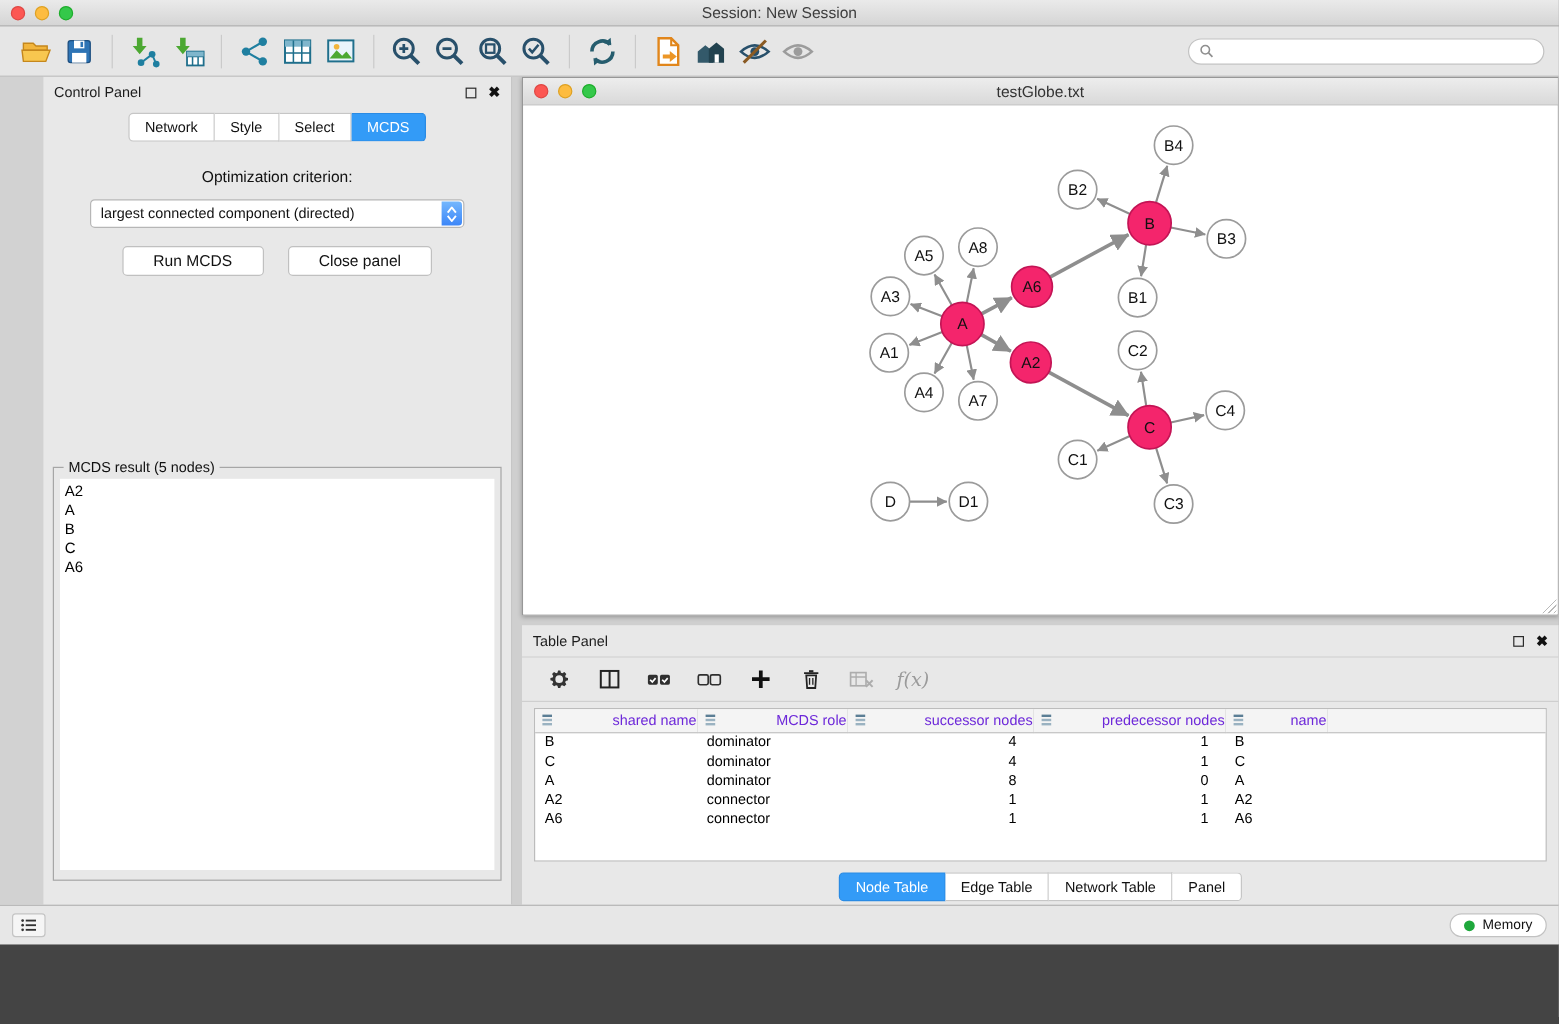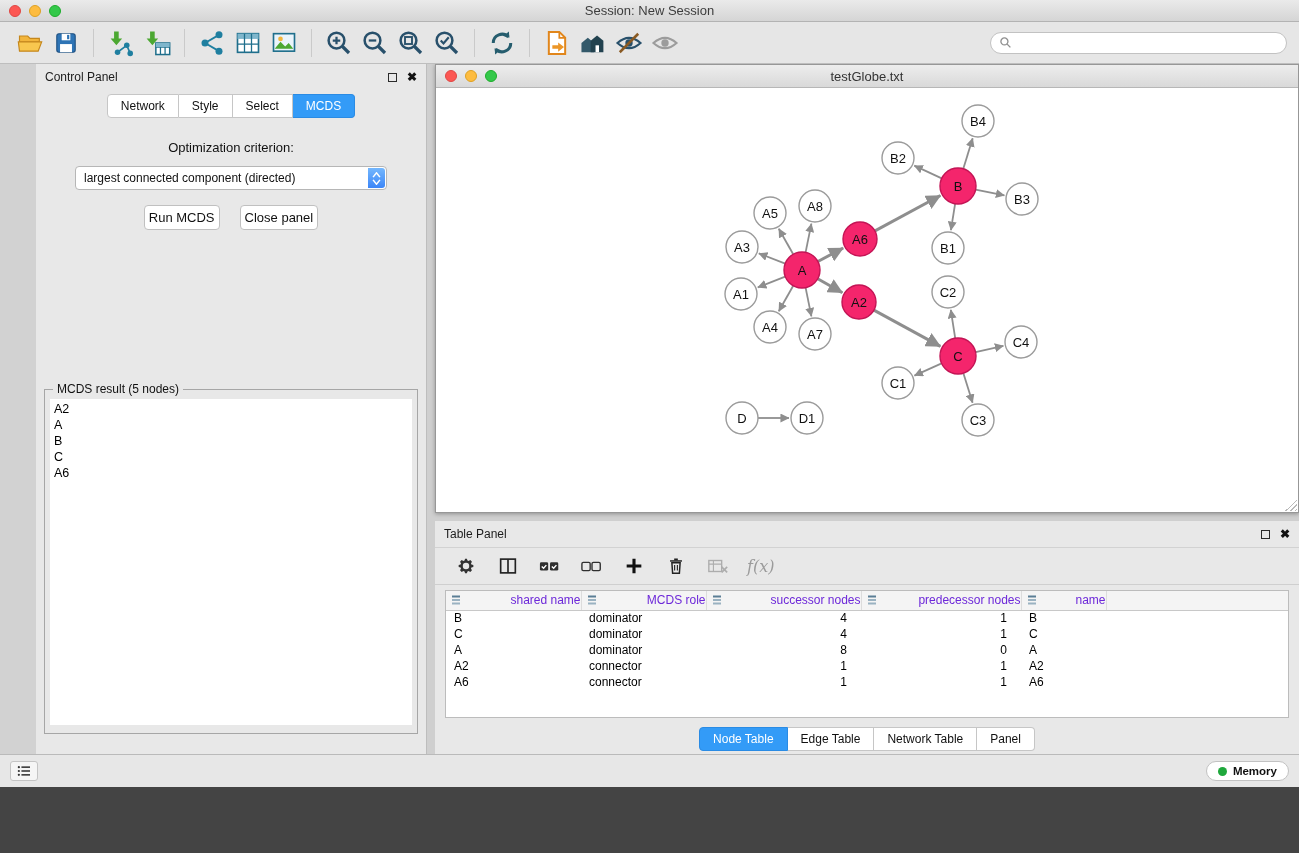--- a/index.html
+++ b/index.html
@@ -36,21 +36,21 @@
   .seg-btn:first-child { border-left-width: 1px; border-radius: 4px 0 0 4px; }
   .seg-btn:last-child { border-radius: 0 4px 4px 0; }
   .seg-btn.active { background: #339BF7; border-color: #2A8BE4; color: #fff; }
 
   .opt-label { margin-top: 22px; text-align: center; font-size: 13px; color: #111; }
   .dropdown { margin: 11px auto 0 auto; width: 312px; height: 24px; background: #fff; border: 1px solid #B6B6B6; border-radius: 4px; position: relative; display: flex; align-items: center; padding-left: 8px; font-size: 12px; color: #111; }
   .dd-stepper { position: absolute; right: 1px; top: 1px; bottom: 1px; width: 17px; background: linear-gradient(#74B7FD,#3C86F8); border-radius: 0 3px 3px 0; display: flex; flex-direction: column; align-items: center; justify-content: center; gap: 1px; }
   .dd-stepper svg { display: block; }
 
   .btn-row { margin-top: 15px; display: flex; justify-content: center; gap: 20px; }
-  .push-btn { font-family: "Liberation Sans", sans-serif; font-size: 13px; color: #111; background: #fff; border: 1px solid #C0C0C0; border-radius: 4px; padding: 4px 4px; cursor: default; }
+  .push-btn { font-family: "Liberation Sans", sans-serif; font-size: 13px; color: #111; background: #fff; border: 1px solid #C0C0C0; border-radius: 4px; padding: 4px 25px; cursor: default; }
 
   .cp-spacer { flex: 1; }
 
   .groupbox { margin: 0 8px 20px 8px; height: 345px; border: 1px solid #A6A6A6; position: relative; }
   .groupbox-legend { position: absolute; top: -8px; left: 8px; background: #E8E8E8; padding: 0 4px; font-size: 12px; color: #111; }
   .result-list { position: absolute; left: 5px; right: 5px; top: 9px; bottom: 8px; background: #fff; overflow: auto; padding: 2px 4px; font-size: 12.5px; color: #000; }
   .result-item { line-height: 16px; }
 
   
   .right-col { flex: 1; display: flex; flex-direction: column; margin-left: 8px; min-width: 0; }
@@ -76,21 +76,21 @@
   .node-table thead th.filler { border-right: none; }
   .node-table td { height: 16px; padding: 0 8px; color: #000; white-space: nowrap; overflow: hidden; }
   .node-table td.num { text-align: right; padding-right: 14px; }
   .col-shared { width: 135px; } .col-role { width: 125px; } .col-succ { width: 155px; } .col-pred { width: 160px; } .col-name { width: 85px; } .col-fill { width: auto; }
 
   .tp-tabs { height: 30px; flex: 0 0 30px; display: flex; justify-content: center; align-items: center; margin-top: 6px; }
 
   
   .statusbar { height: 33px; flex: 0 0 33px; background: #E7E7E7; border-top: 1px solid #BABABA; display: flex; align-items: center; padding: 0 10px; }
   .menu-btn { width: 28px; height: 20px; background: #F5F5F5; border: 1px solid #C4C4C4; border-radius: 3px; display: flex; align-items: center; justify-content: center; }
-  .memory-btn { margin-left: auto; display: flex; align-items: center; gap: 6px; background: #fff; border: 1px solid #C2C2C2; border-radius: 11px; padding: 3px 11px; font-size: 11.5px; color: #111; font-weight: bold; }
+  .memory-btn { margin-left: auto; display: flex; align-items: center; gap: 6px; background: #fff; border: 1px solid #C2C2C2; border-radius: 11px; padding: 3px 11px; font-size: 11.5px; color: #111; }
   .green-dot { width: 9px; height: 9px; border-radius: 50%; background: #1FA83C; }
 </style>
 </head>
 <body>
 
 <div class="app">
 
   <div class="titlebar">
     <div class="lights">
       <div class="light red"></div>

